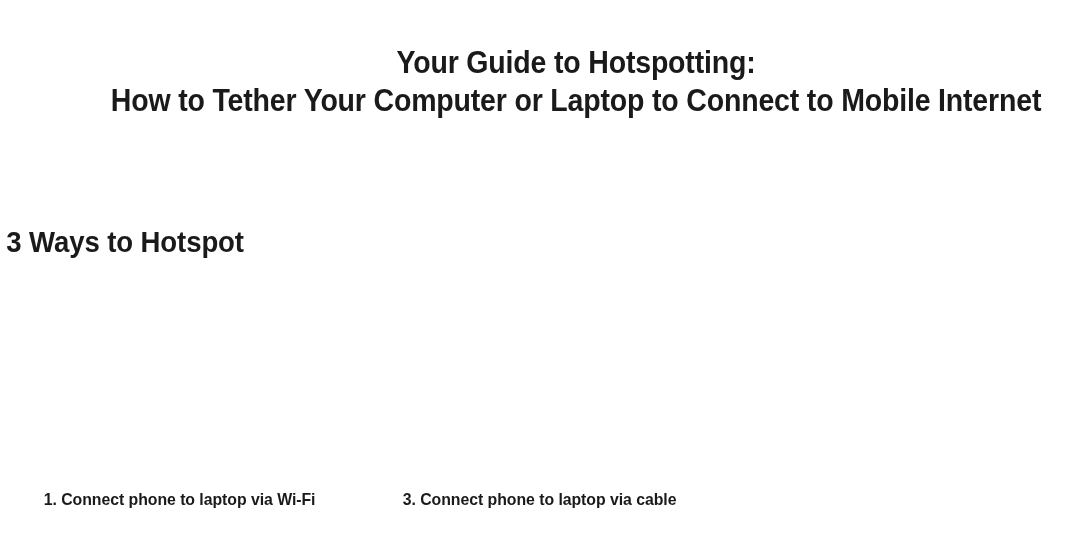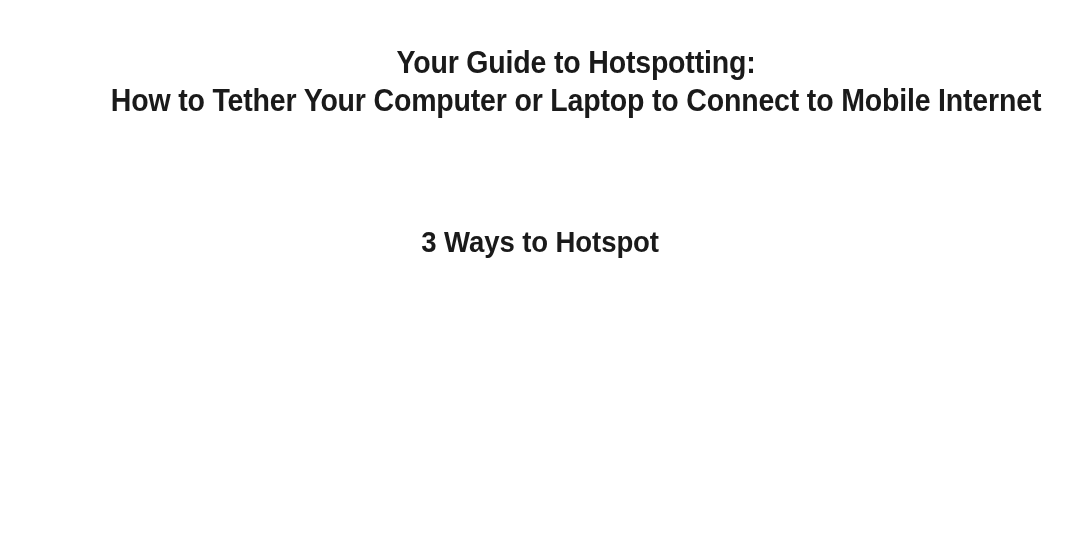--- a/index.html
+++ b/index.html
@@ -53,21 +53,21 @@
     font-size: 31px;
     line-height: 38px;
   }
 
   
   .section-heading {
     position: absolute;
     left: 0;
     top: 222px;
     width: 1080px;
-    text-align: center;
+    text-align: left;
   }
   .section-heading-text {
     display: inline-block;
     font-family: "Liberation Sans", "DejaVu Sans", sans-serif;
     font-weight: 700;
     font-size: 29px;
     line-height: 40px;
     color: #1a1a1a;
     letter-spacing: -0.1px;
     white-space: nowrap;
@@ -136,15 +136,21 @@
     <span class="section-heading-text">3 Ways to Hotspot</span>
   </div>
 
   <div class="illustration-area">
     <div class="illustration-slot slot-1"></div>
     <div class="illustration-slot slot-2"></div>
     <div class="illustration-slot slot-3"></div>
   </div>
 
   <div class="caption-row">
+    <div class="caption-cell">
+      <span class="caption-text">1. Connect phone to laptop via Wi-Fi</span>
+    </div>
+    <div class="caption-cell">
+      <span class="caption-text">3. Connect phone to laptop via cable</span>
+    </div>
   </div>
 
 </div>
 
 </body></html>

